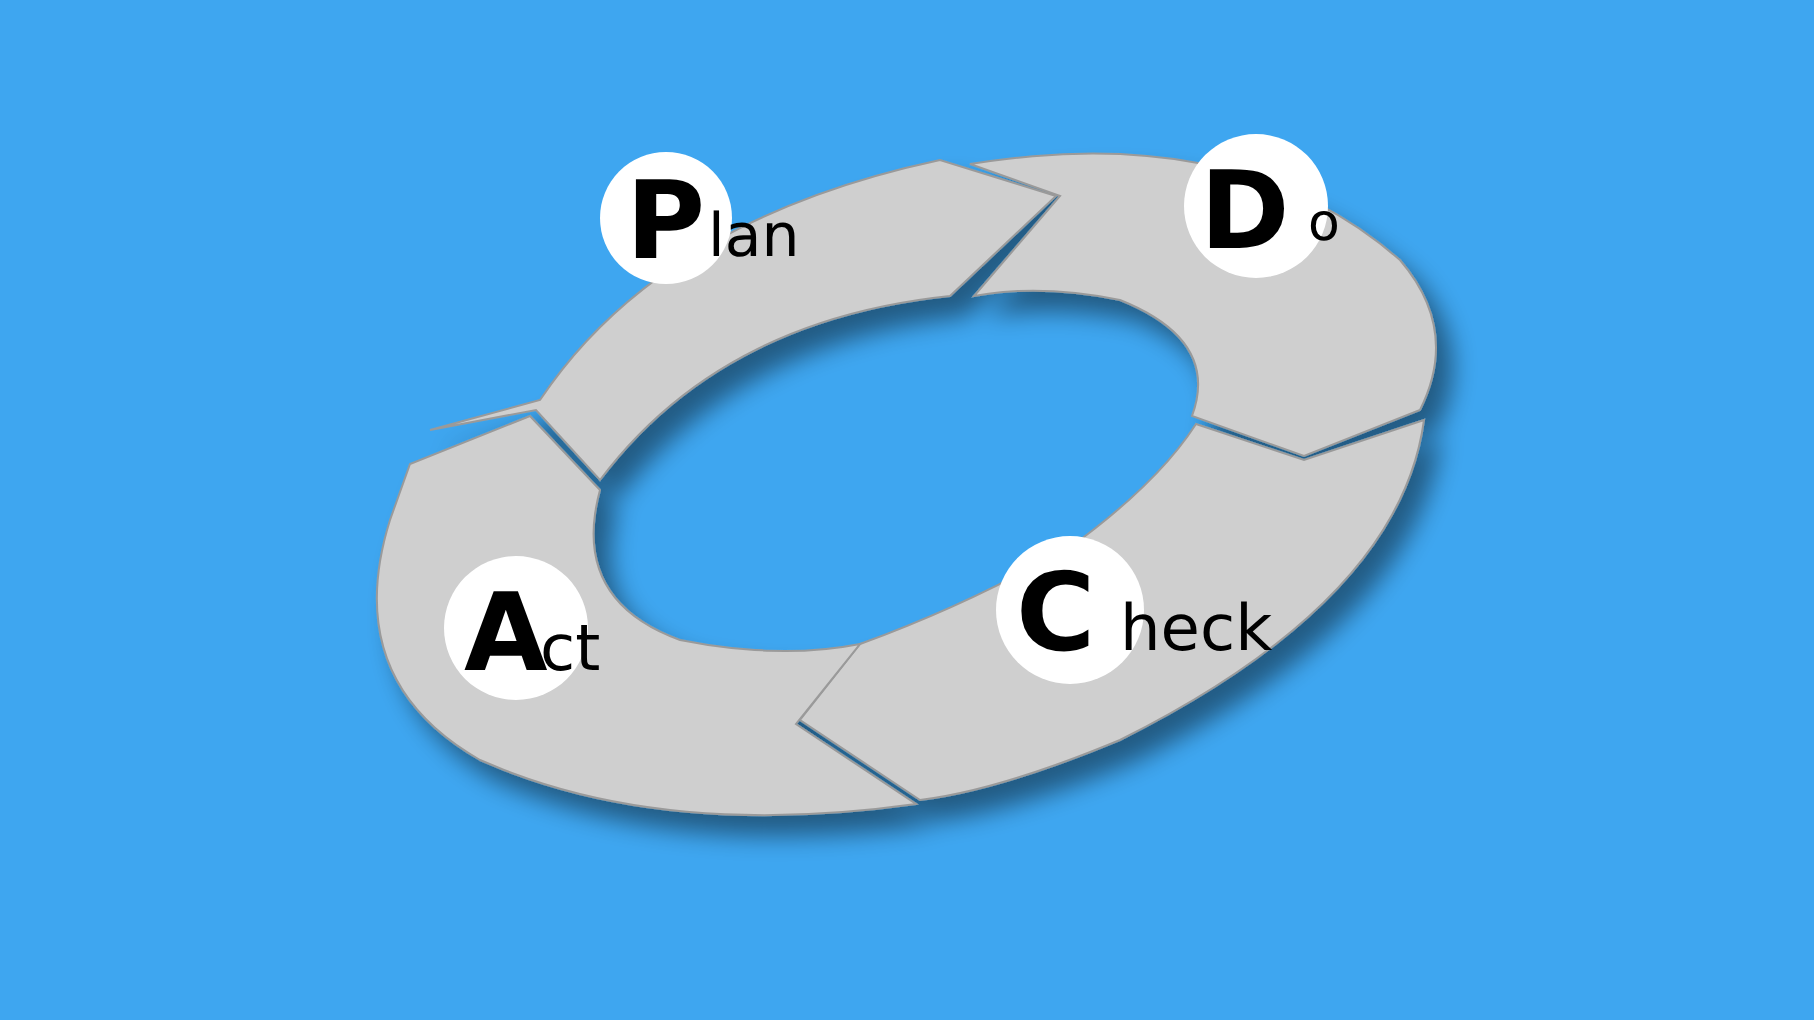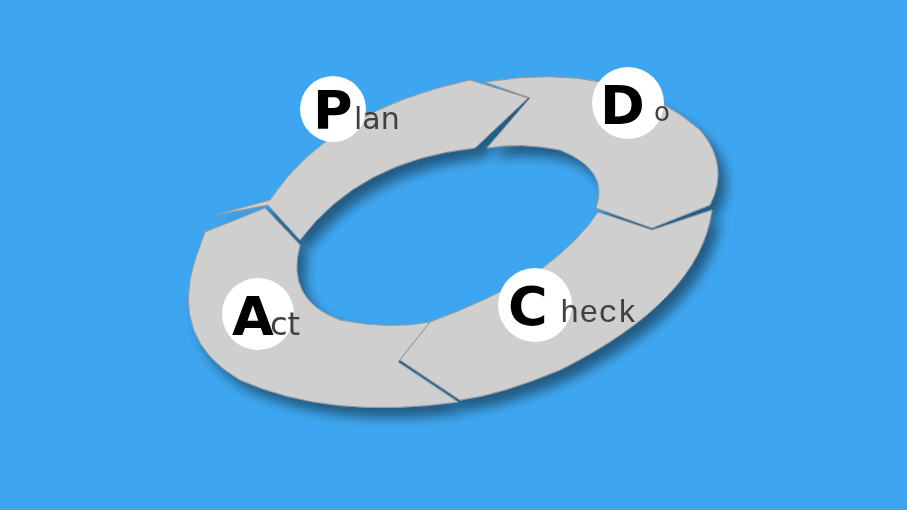--- a/index.html
+++ b/index.html
@@ -1,21 +1,21 @@
 <!DOCTYPE html>
 <html><head>
 <meta charset="utf-8">
 <style>
   html, body { margin:0; padding:0; }
   body { width:907px; height:510px; overflow:hidden; background:#3ea6f0; position:relative; font-family:"Liberation Sans", sans-serif; }
   svg.cycle { position:absolute; left:0; top:0; }
   .node { position:absolute; display:flex; align-items:flex-end; }
   .circle { position:absolute; border-radius:50%; background:#ffffff; }
   .big { position:absolute; font-family:"DejaVu Sans", sans-serif; font-weight:bold; color:#000; line-height:1; }
-  .rest { position:absolute; font-family:"DejaVu Sans", sans-serif; color:#404040; line-height:1; }
+  .rest { position:absolute; font-family:"DejaVu Sans", sans-serif; color:#000000; line-height:1; }
 </style>
 </head>
 <body>
 
 <svg class="cycle" width="907" height="510" viewBox="0 0 907 510">
   <defs>
     <filter id="sh" x="-20%" y="-20%" width="140%" height="150%">
       <feGaussianBlur in="SourceAlpha" stdDeviation="6"></feGaussianBlur>
       <feOffset dx="8" dy="10" result="b"></feOffset>
       <feComponentTransfer>
@@ -53,14 +53,14 @@
 
 <div class="node" style="left:222px;top:278px;width:110px;height:74px;">
   <div class="circle" style="left:0;top:0;width:72px;height:72px;"></div>
   <span class="big" style="left:10px;top:12px;font-size:54px;">A</span>
   <span class="rest" style="left:48px;top:30px;font-size:32px;">ct</span>
 </div>
 
 <div class="node" style="left:498px;top:268px;width:160px;height:76px;">
   <div class="circle" style="left:0;top:0;width:74px;height:74px;"></div>
   <span class="big" style="left:10px;top:12px;font-size:54px;">C</span>
-  <span class="rest" style="left:62px;top:30px;font-size:32px;font-family:Liberation Mono, monospace;">heck</span>
+  <span class="rest" style="left:62px;top:30px;font-size:32px;">heck</span>
 </div>
 
 </body></html>

